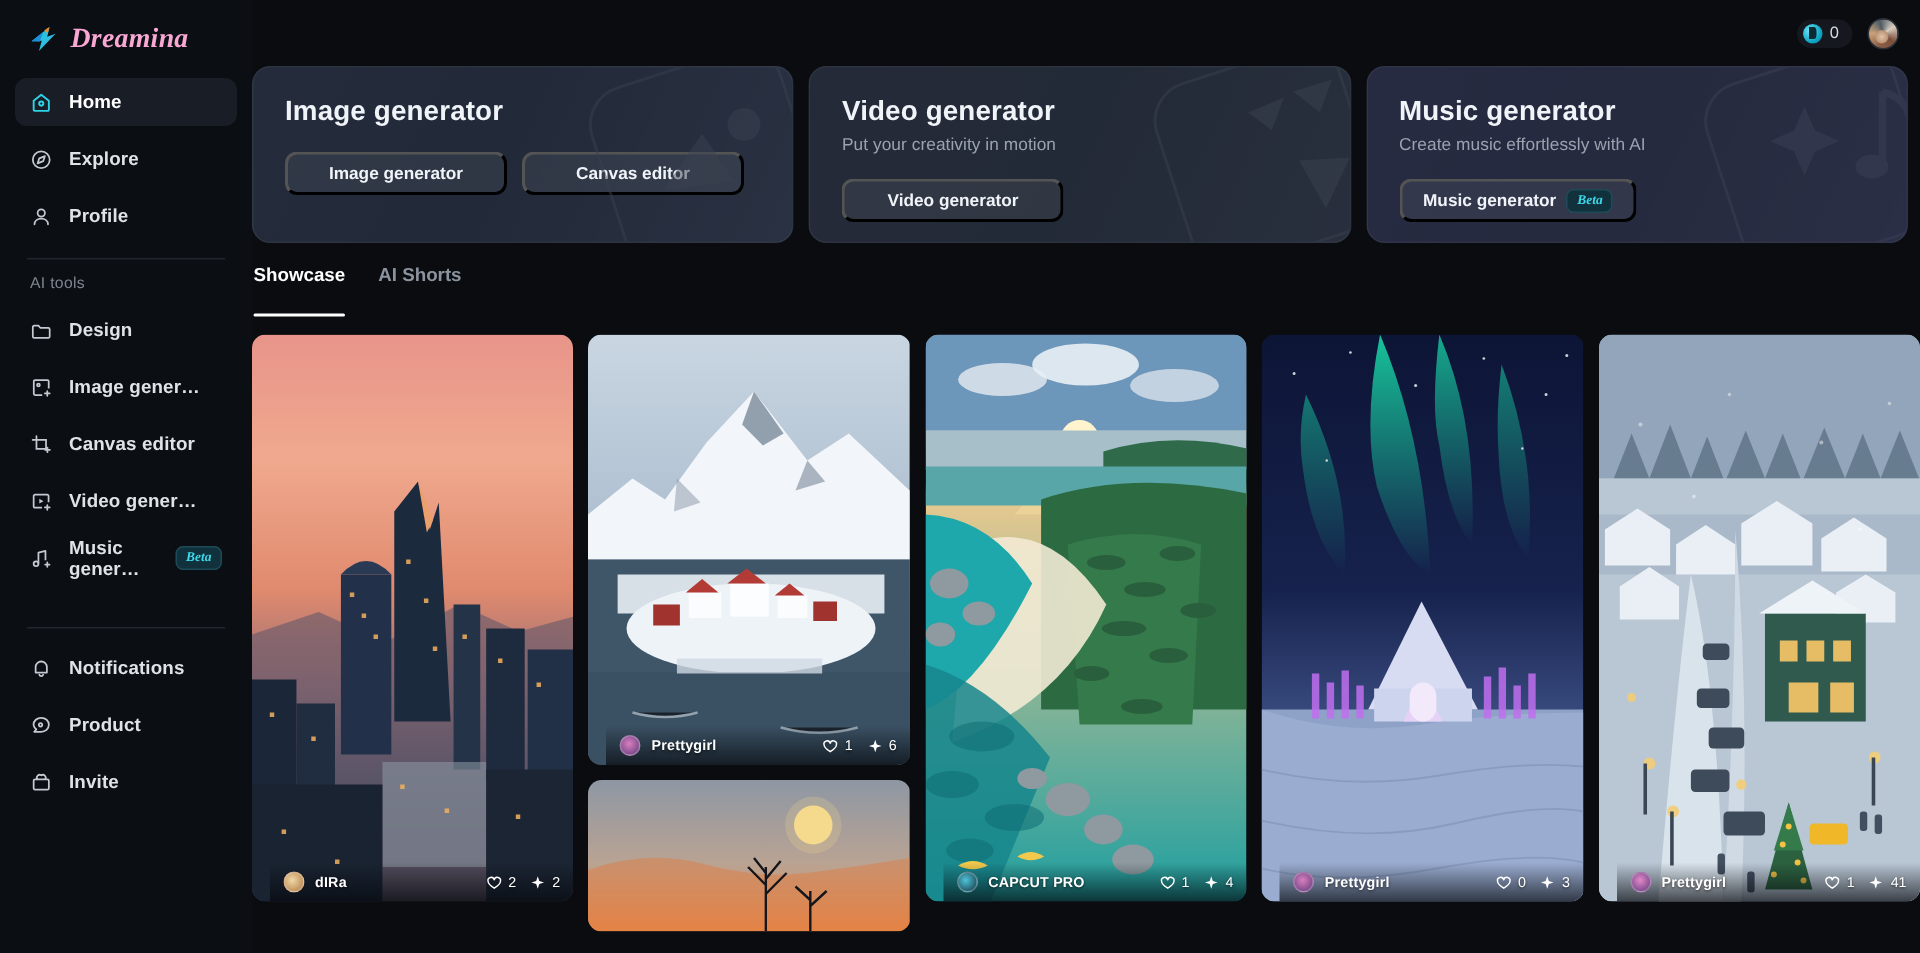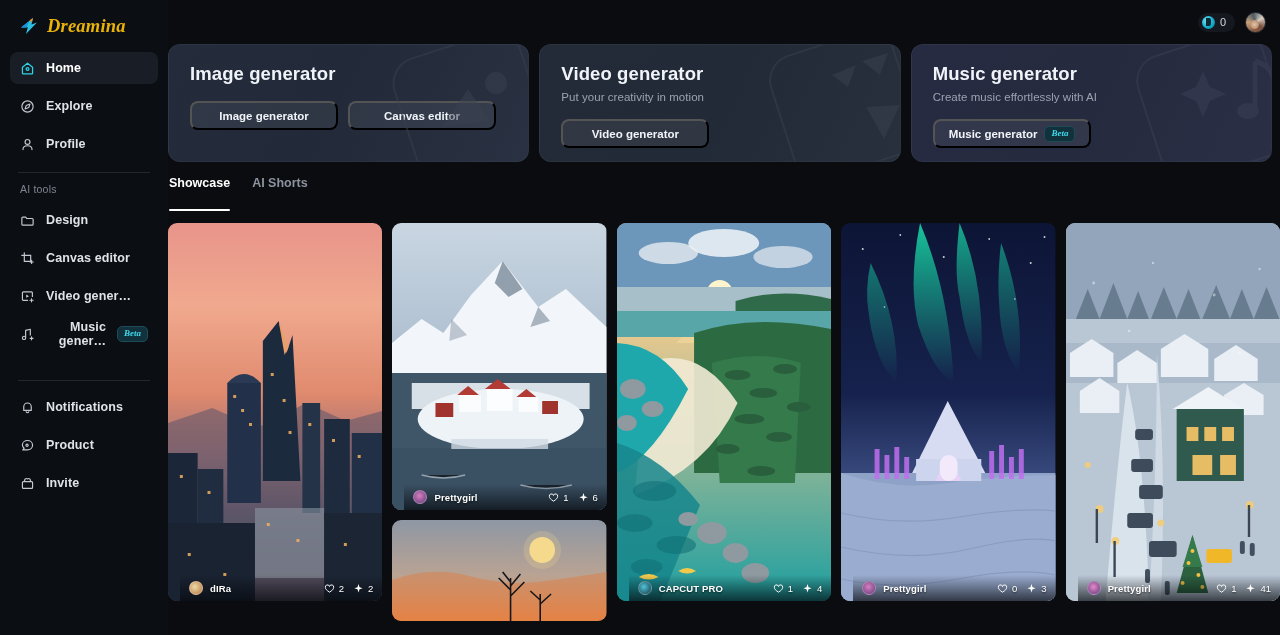--- a/index.html
+++ b/index.html
@@ -20,28 +20,28 @@
     display: flex; flex-direction: column;
   }
   .logo-row {
     height: 52px; display: flex; align-items: center; gap: 7px;
     padding-left: 8px;
   }
   .logo-mark { width: 22px; height: 22px; position: relative; flex: 0 0 22px; }
   .logo-text {
     font-family: "Liberation Serif", serif;
     font-style: italic; font-weight: 700;
-    font-size: 18.5px; color: #eab308; letter-spacing: .2px;
+    font-size: 18.5px; color: #f9a8d4; letter-spacing: .2px;
   }
   .nav-item {
     height: 32px; display: flex; align-items: center; gap: 11px;
     padding: 0 10px; border-radius: 8px; margin-bottom: 6px;
     cursor: pointer; position: relative;
   }
-  .nav-item .lbl { font-size: 12.5px; font-weight: 700; color: #dfe3e8; letter-spacing: .1px; text-align: right; }
+  .nav-item .lbl { font-size: 12.5px; font-weight: 700; color: #dfe3e8; letter-spacing: .1px; }
   .nav-item.active { background: #191d25; }
   .nav-item.active .lbl { color: #ffffff; }
   .nav-ico { width: 15px; height: 15px; flex: 0 0 15px; display: flex; align-items: center; justify-content: center; }
   .nav-ico svg { display: block; }
   .divider { height: 1px; background: #22262e; margin: 6px 8px 10px 8px; }
   .sect-label { font-size: 10.5px; color: #7e858f; padding: 0 10px; margin-bottom: 9px; letter-spacing: .2px; }
   .beta-badge {
     margin-left: auto;
     font-family: "Liberation Serif", serif;
     font-style: italic; font-weight: 700;
@@ -201,20 +201,30 @@
 
     <div class="nav-item">
       <span class="nav-ico">
         <svg width="15" height="15" viewBox="0 0 16 16" fill="none" stroke="#c3c9d1" stroke-width="1.25">
           <path d="M2 5.4 a1 1 0 0 1 1-1 h3 l1.3 1.5 H13 a1 1 0 0 1 1 1 V12 a1 1 0 0 1-1 1 H3 a1 1 0 0 1-1-1 Z" stroke-linejoin="round"></path>
         </svg>
       </span>
       <span class="lbl">Design</span>
     </div>
 
+    <div class="nav-item">
+      <span class="nav-ico">
+        <svg width="15" height="15" viewBox="0 0 16 16" fill="none" stroke="#c3c9d1" stroke-width="1.25">
+          <path d="M13.3 8.6 V3.4 a.9.9 0 0 0-.9-.9 H3.6 a.9.9 0 0 0-.9.9 v8.9 a.9.9 0 0 0 .9.9 h5.1" stroke-linejoin="round"></path>
+          <circle cx="6" cy="6" r="1"></circle>
+          <path d="M12.3 10.4 v3.3 M10.6 12 h3.4" stroke-linecap="round"></path>
+        </svg>
+      </span>
+      <span class="lbl">Image gener…</span>
+    </div>
 
     <div class="nav-item">
       <span class="nav-ico">
         <svg width="15" height="15" viewBox="0 0 16 16" fill="none" stroke="#c3c9d1" stroke-width="1.25">
           <path d="M4.6 1.9 V11 h6.6" stroke-linecap="round"></path>
           <path d="M1.9 4.6 h9.5 v6.8" stroke-linecap="round"></path>
           <path d="M12.4 10 v3.3 M10.8 11.7 h3.3" stroke-linecap="round"></path>
         </svg>
       </span>
       <span class="lbl">Canvas editor</span>

